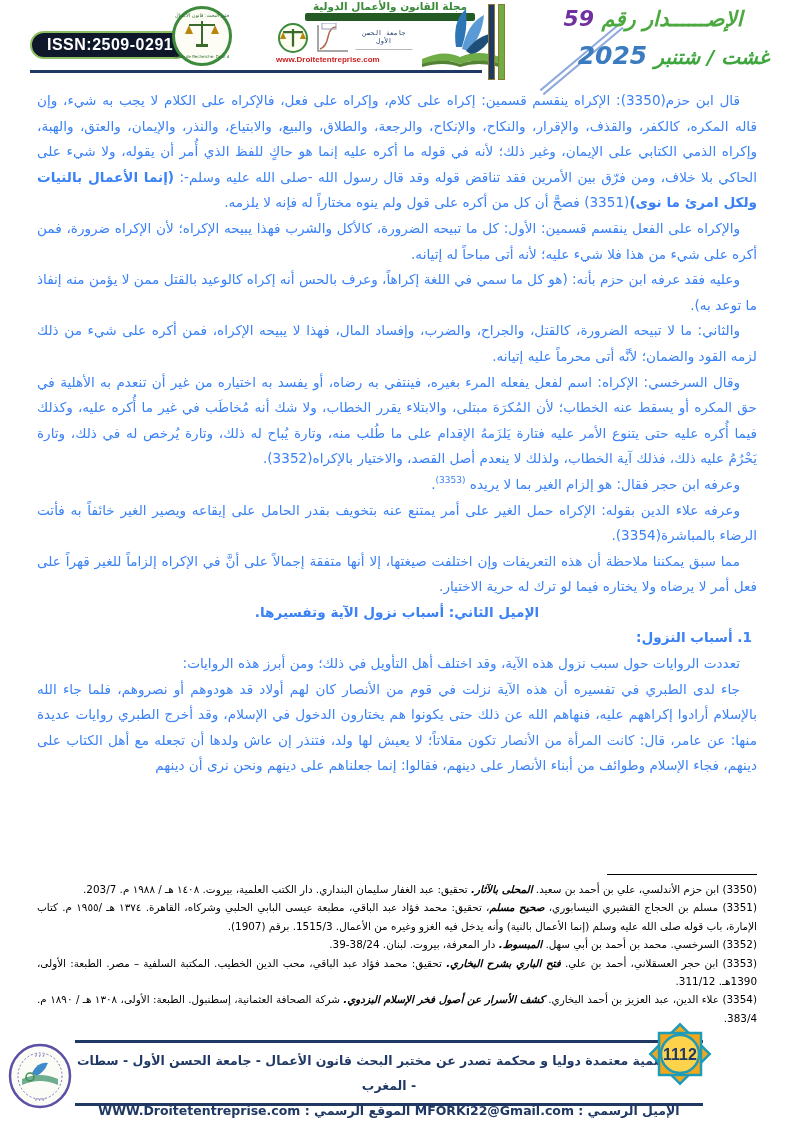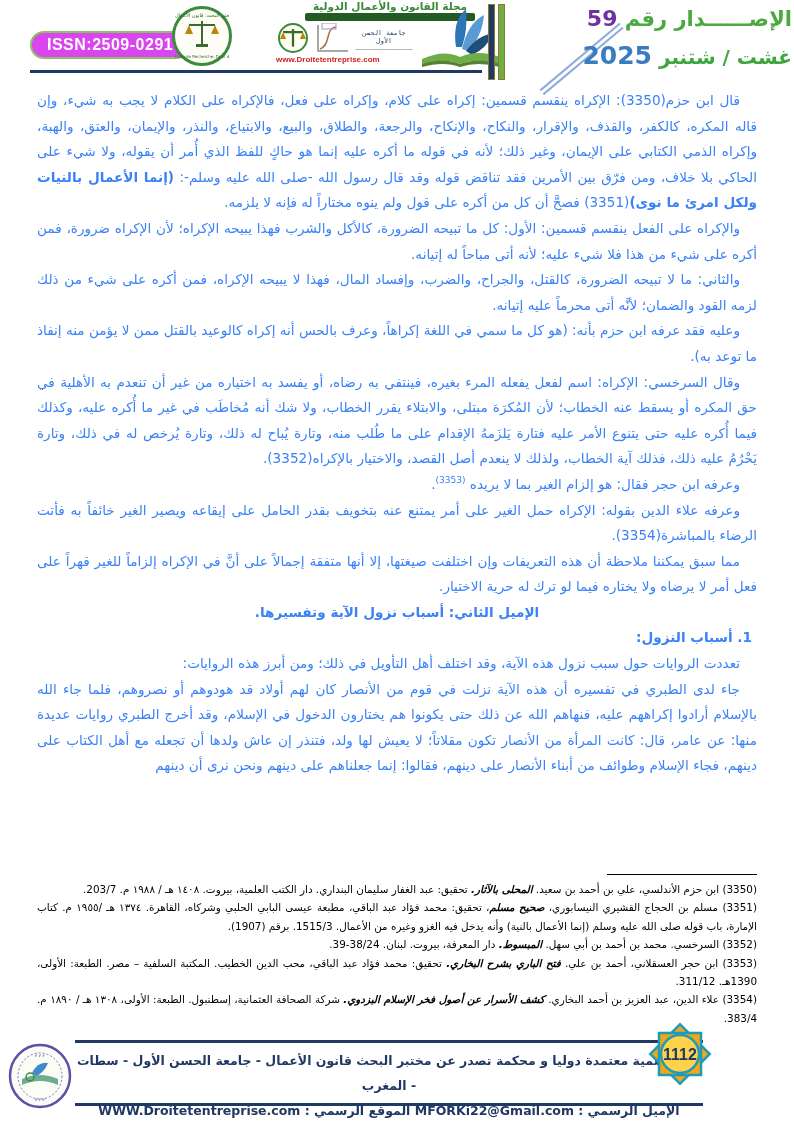--- a/index.html
+++ b/index.html
@@ -3,21 +3,21 @@
 <meta charset="utf-8">
 <style>
   html,body{margin:0;padding:0;}
   .page{
     position:relative; width:794px; height:1123px; background:#ffffff;
     font-family:"DejaVu Sans", sans-serif; overflow:hidden;
   }
   
   .issn-pill{
     position:absolute; left:30px; top:31px; padding:3px 15px;
-    background:#d946ef; border:2px solid #8cc063; border-radius:17px;
+    background:#0f172a; border:2px solid #8cc063; border-radius:17px;
     color:#ffffff; font-weight:bold; font-size:16px; letter-spacing:.5px;
     font-family:"Liberation Sans", sans-serif;
   }
   .lab-logo{
     position:absolute; left:172px; top:6px; width:60px; height:60px;
     border-radius:50%; border:3px solid #3c8a3c; background:#fdfdf5;
     box-sizing:border-box; text-align:center;
   }
   .lab-logo .ring-top{display:block; font-size:5px; color:#2f6b2f; margin-top:3px; white-space:nowrap; overflow:hidden;}
   .lab-logo .ring-bottom{display:block; font-size:4px; color:#2f6b2f; white-space:nowrap; overflow:hidden;}
@@ -29,21 +29,21 @@
     border:2px solid #3c8a3c; background:#fffef2; box-sizing:border-box;}
   .chart-sketch{position:absolute; left:40px; top:2px;}
   .univ-text{position:absolute; left:78px; top:8px; font-size:6.5px; color:#1f3864; text-align:center; width:60px;}
   .univ-text .u2{font-size:4.5px; color:#555;}
   .wing{position:absolute; left:140px; top:-14px;}
   .journal-url{ font-size:8px; font-weight:bold; color:#cc2222; font-family:"Liberation Sans", sans-serif;}
   .header-rule{position:absolute; left:30px; top:70px; width:452px; height:3px; background:#1f3864;}
   .vbar{position:absolute; top:4px; height:76px; width:7px; box-sizing:border-box; border:1px solid #8a7a2a;}
   .vbar.navy{left:488px; background:#1f3864;}
   .vbar.green{left:498px; background:#6fad47;}
-  .issue-block{position:absolute; right:2px; top:6px; width:280px; text-align:right; direction:rtl; z-index:2;}
+  .issue-block{position:absolute; right:2px; top:6px; width:280px; text-align:center; direction:rtl; z-index:2;font-style:italic;}
   .issue-line1{font-size:21px; font-weight:bold; color:#4ba93f; white-space:nowrap;}
   .issue-line1 .num{color:#7030a0; font-size:22px; padding-left:2px;}
   .issue-line2{margin-top:10px; font-size:20px; font-weight:bold; color:#3da63d; white-space:nowrap;}
   .issue-line2 .year{color:#3b7bbf; font-size:25px;margin-left:43px;}
   .diag{position:absolute; width:104px; height:1.5px; background:#8faadc; transform:rotate(-40deg); z-index:1;}
   .diag.d1{left:528px; top:56px;}
   .diag.d2{left:531px; top:60px;}
   
   .body-text{
     position:absolute; top:88px; left:37px; width:720px;
@@ -144,22 +144,22 @@
     </div>
     <div class="issue-line2">
       <span>غشت / شتنبر</span>
       <span class="year">2025</span>
     </div>
   </div>
 
   <div class="body-text">
       <p class="p"><span>قال ابن حزم(3350): الإكراه ينقسم قسمين: إكراه على كلام، وإكراه على فعل، فالإكراه على الكلام لا يجب به شيء، وإن قاله المكره، كالكفر، والقذف، والإقرار، والنكاح، والإنكاح، والرجعة، والطلاق، والبيع، والابتياع، والنذر، والإيمان، والعتق، والهبة، وإكراه الذمي الكتابي على الإيمان، وغير ذلك؛ لأنه في قوله ما أكره عليه إنما هو حاكٍ للفظ الذي أُمر أن يقوله، ولا شيء على الحاكي بلا خلاف، ومن فرّق بين الأمرين فقد تناقض قوله وقد قال رسول الله -صلى الله عليه وسلم-: </span><span class="b">(إنما الأعمال بالنيات ولكل امرئ ما نوى)</span><span>(3351) فصحَّ أن كل من أكره على قول ولم ينوه مختاراً له فإنه لا يلزمه.</span></p>
       <p class="p"><span>والإكراه على الفعل ينقسم قسمين: الأول: كل ما تبيحه الضرورة، كالأكل والشرب فهذا يبيحه الإكراه؛ لأن الإكراه ضرورة، فمن أكره على شيء من هذا فلا شيء عليه؛ لأنه أتى مباحاً له إتيانه.</span></p>
+      <p class="p"><span>وعليه فقد عرفه ابن حزم بأنه: (هو كل ما سمي في اللغة إكراهاً، وعرف بالحس أنه إكراه كالوعيد بالقتل ممن لا يؤمن منه إنفاذ ما توعد به).</span></p>
       <p class="p"><span>والثاني: ما لا تبيحه الضرورة، كالقتل، والجراح، والضرب، وإفساد المال، فهذا لا يبيحه الإكراه، فمن أكره على شيء من ذلك لزمه القود والضمان؛ لأنَّه أتى محرماً عليه إتيانه.</span></p>
-      <p class="p"><span>وعليه فقد عرفه ابن حزم بأنه: (هو كل ما سمي في اللغة إكراهاً، وعرف بالحس أنه إكراه كالوعيد بالقتل ممن لا يؤمن منه إنفاذ ما توعد به).</span></p>
       <p class="p"><span>وقال السرخسي: الإكراه: اسم لفعل يفعله المرء بغيره، فينتفي به رضاه، أو يفسد به اختياره من غير أن تنعدم به الأهلية في حق المكره أو يسقط عنه الخطاب؛ لأن المُكرَهَ مبتلى، والابتلاء يقرر الخطاب، ولا شك أنه مُخاطَب في غير ما أُكره عليه، وكذلك فيما أُكره عليه حتى يتنوع الأمر عليه فتارة يَلزَمهُ الإقدام على ما طُلب منه، وتارة يُباح له ذلك، وتارة يُرخص له في ذلك، وتارة يَحْرُمُ عليه ذلك، فذلك آية الخطاب، ولذلك لا ينعدم أصل القصد، والاختيار بالإكراه(3352).</span></p>
       <p class="p"><span>وعرفه ابن حجر فقال: هو إلزام الغير بما لا يريده </span><sup>(3353)</sup><span>.</span></p>
       <p class="p"><span>وعرفه علاء الدين بقوله: الإكراه حمل الغير على أمر يمتنع عنه بتخويف بقدر الحامل على إيقاعه ويصير الغير خائفاً به فأتت الرضاء بالمباشرة(3354).</span></p>
       <p class="p"><span>مما سبق يمكننا ملاحظة أن هذه التعريفات وإن اختلفت صيغتها، إلا أنها متفقة إجمالاً على أنَّ في الإكراه إلزاماً للغير قهراً على فعل أمر لا يرضاه ولا يختاره فيما لو ترك له حرية الاختيار.</span></p>
       <p class="h"><span>الإميل الثاني: أسباب نزول الآية وتفسيرها.</span></p>
       <p class="num"><span>1. أسباب النزول:</span></p>
       <p class="p"><span>تعددت الروايات حول سبب نزول هذه الآية، وقد اختلف أهل التأويل في ذلك؛ ومن أبرز هذه الروايات:</span></p>
       <p class="p"><span>جاء لدى الطبري في تفسيره أن هذه الآية نزلت في قوم من الأنصار كان لهم أولاد قد هودوهم أو نصروهم، فلما جاء الله بالإسلام أرادوا إكراههم عليه، فنهاهم الله عن ذلك حتى يكونوا هم يختارون الدخول في الإسلام، وقد أخرج الطبري روايات عديدة منها: عن عامر، قال: كانت المرأة من الأنصار تكون مقلاتاً؛ لا يعيش لها ولد، فتنذر إن عاش ولدها أن تجعله مع أهل الكتاب على دينهم، فجاء الإسلام وطوائف من أبناء الأنصار على دينهم، فقالوا: إنما جعلناهم على دينهم ونحن نرى أن دينهم</span></p>
     </div>
 

